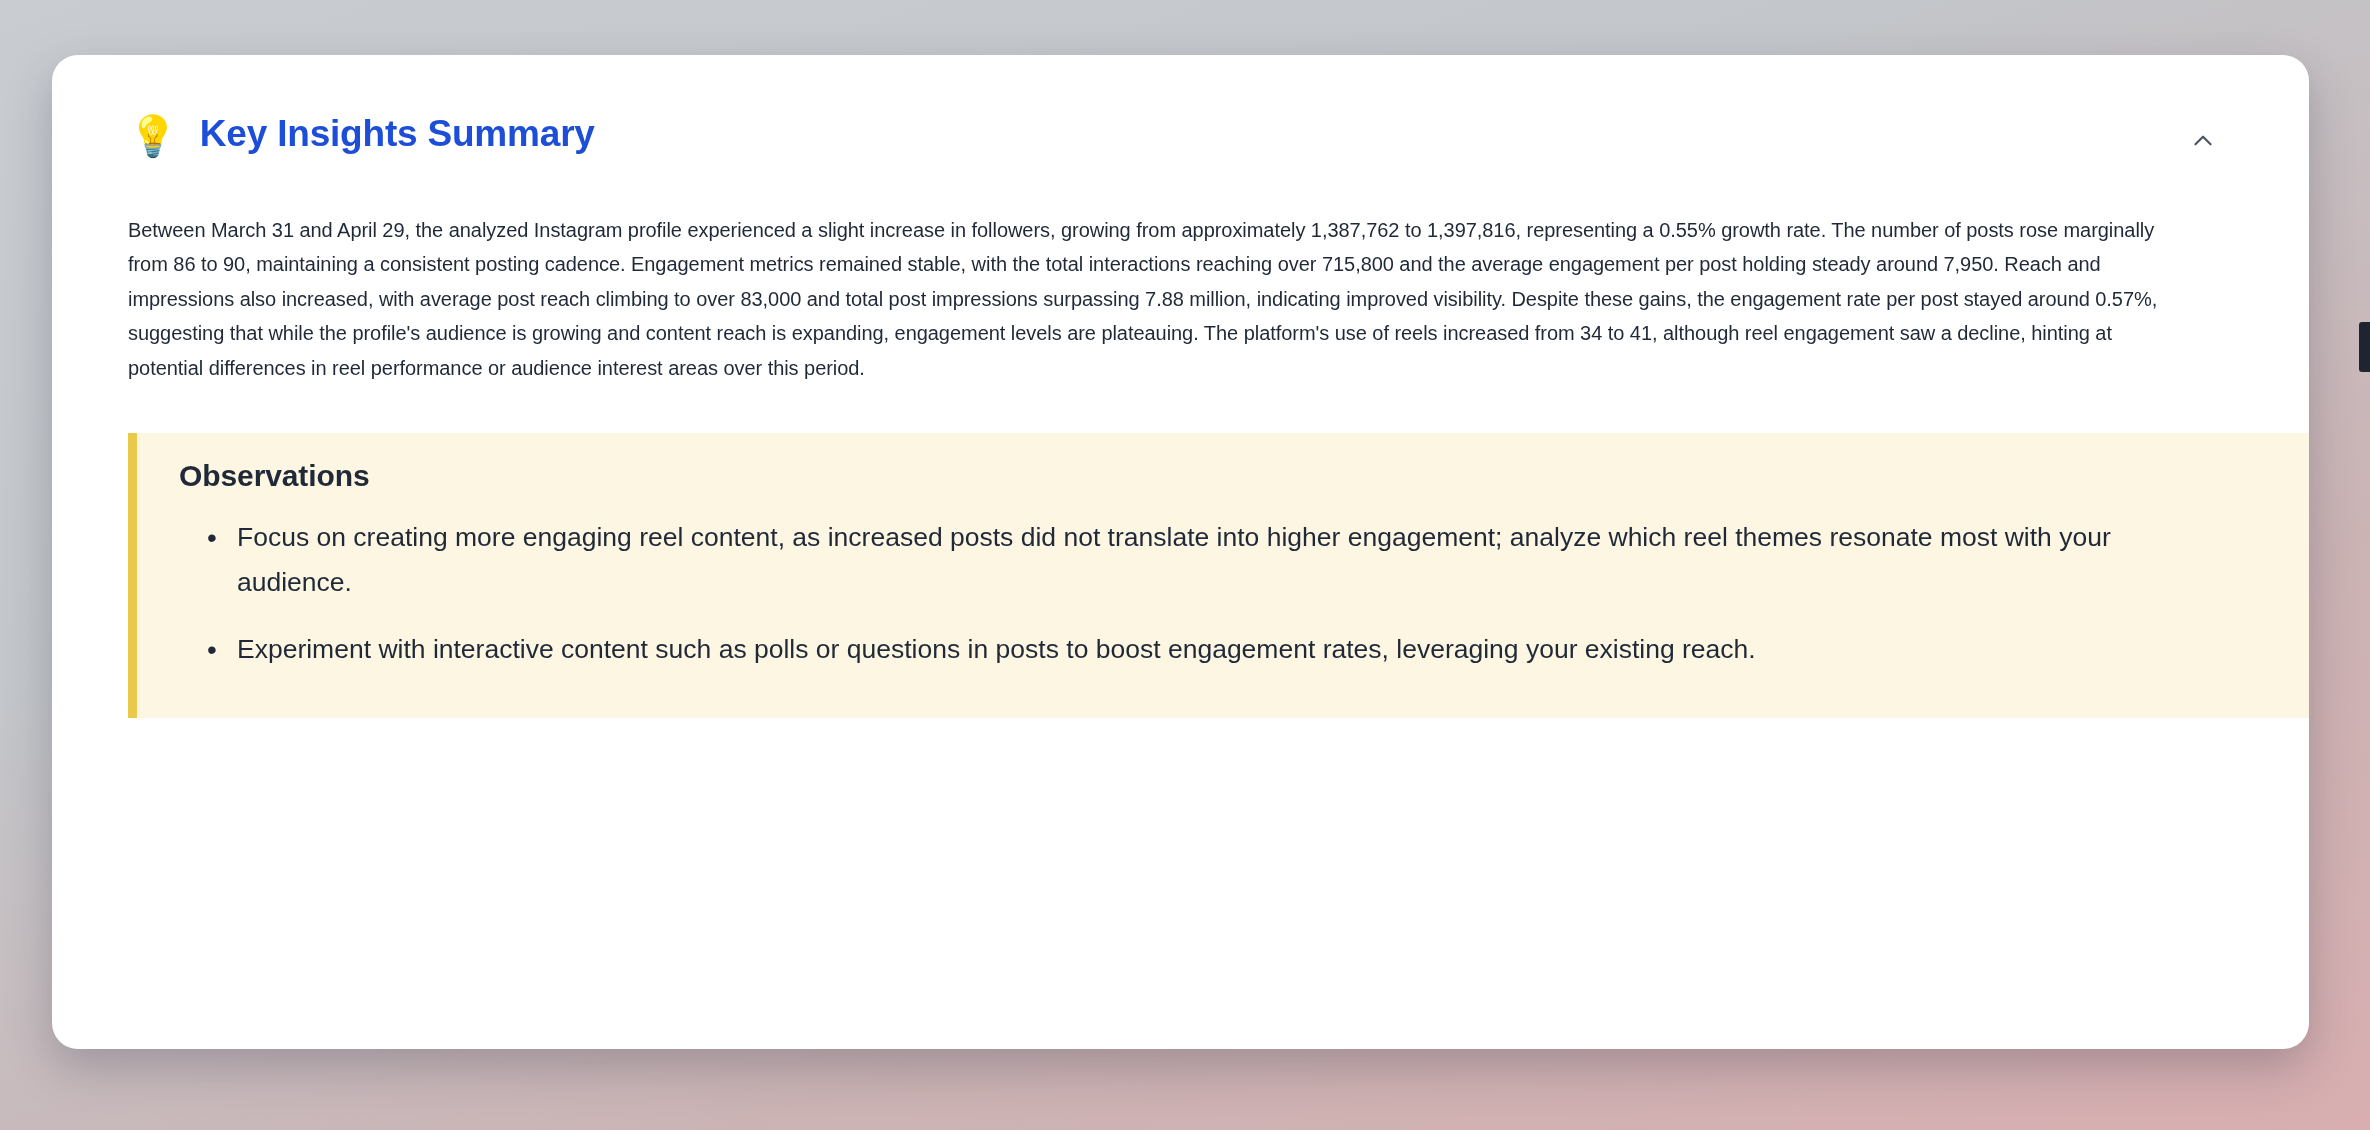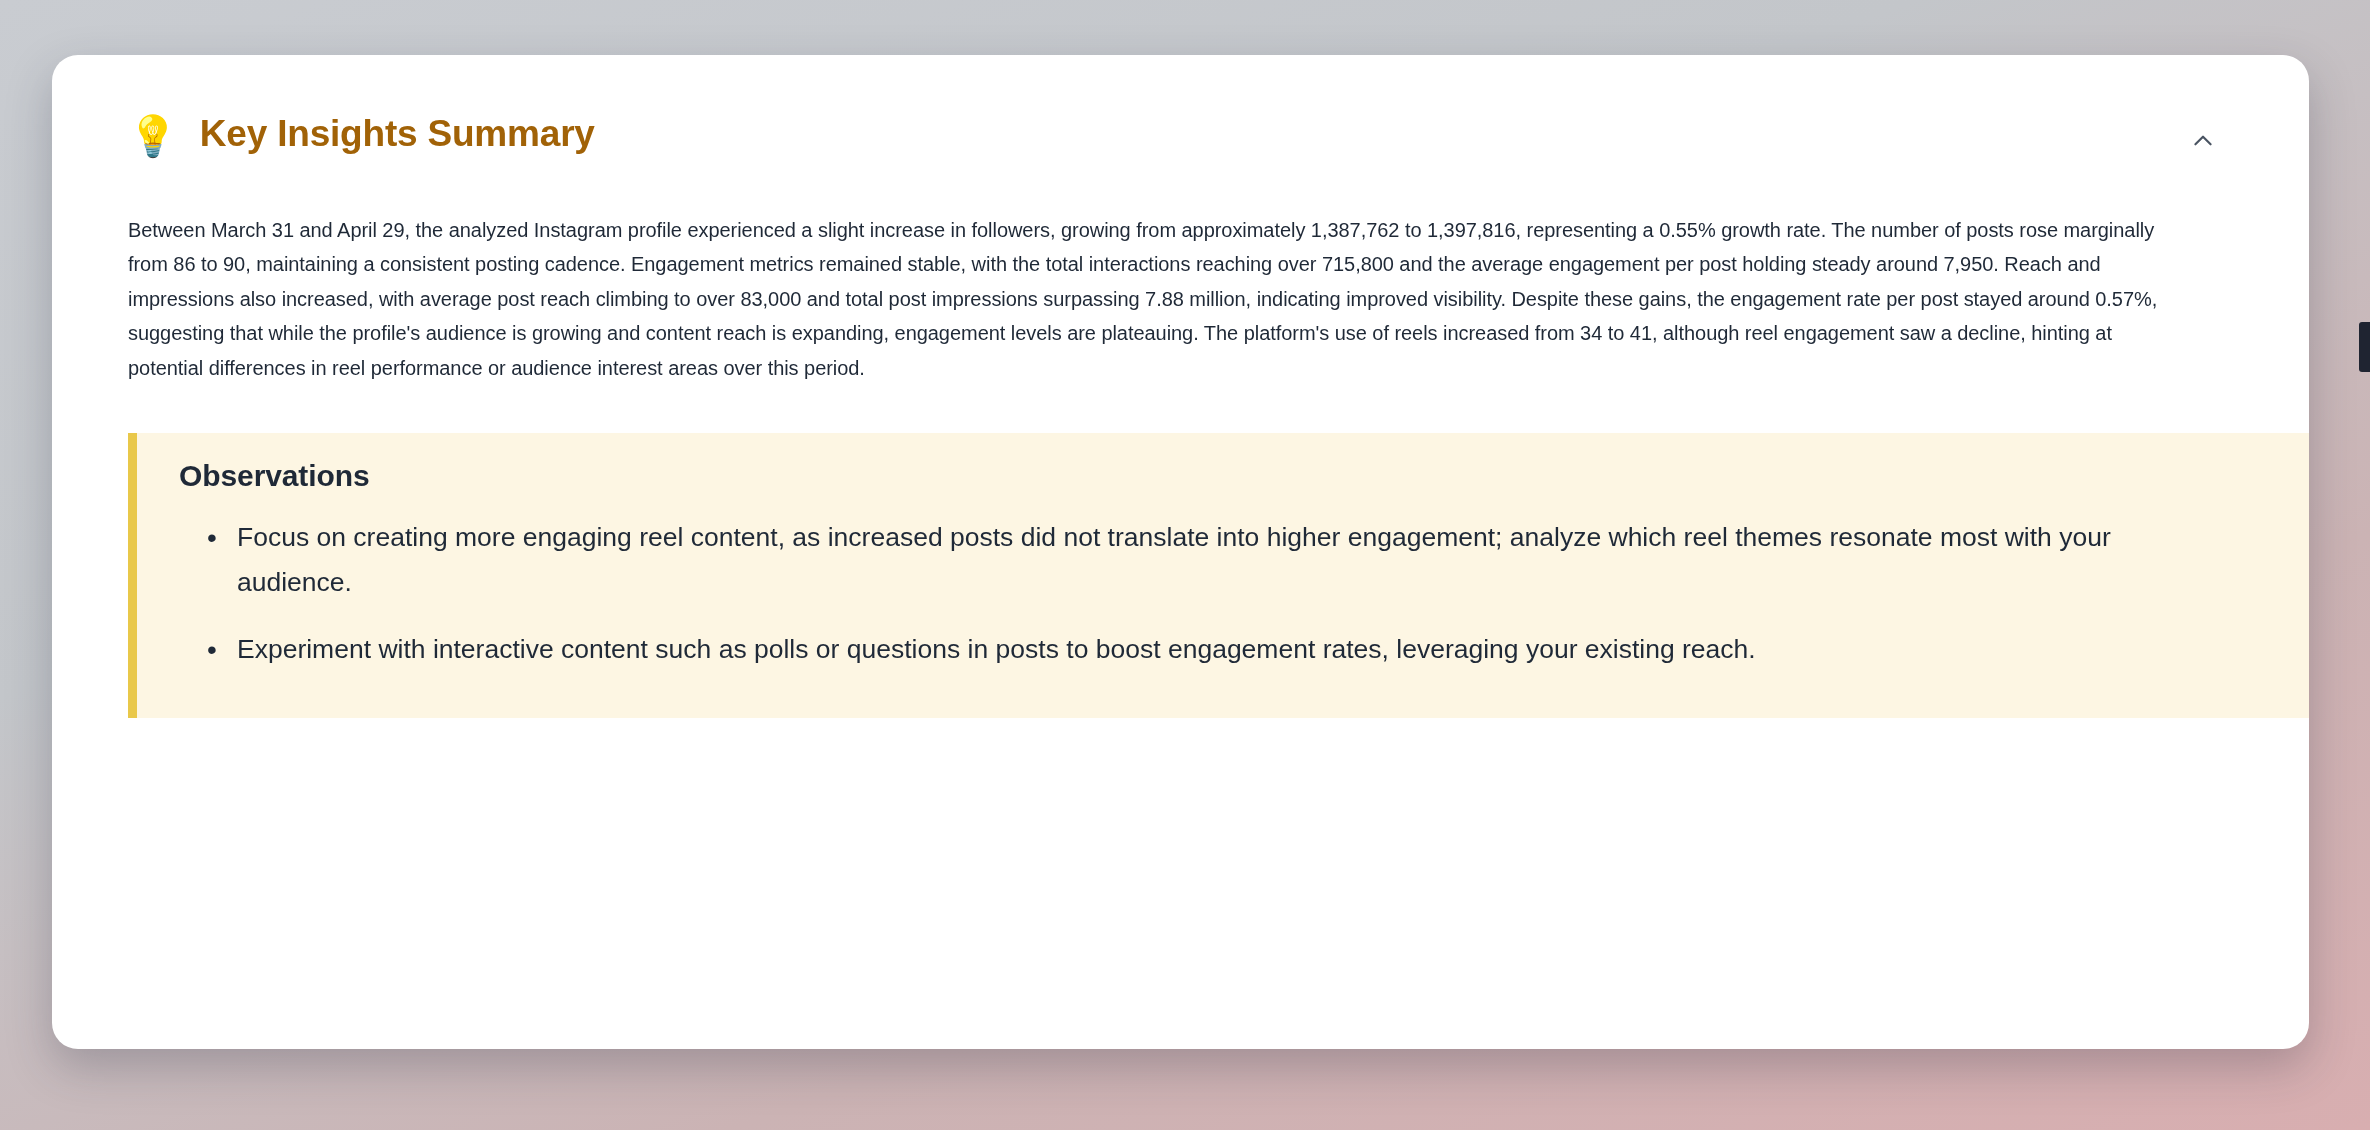--- a/index.html
+++ b/index.html
@@ -46,21 +46,21 @@
   }
   .bulb-icon {
     font-size: 40px;
     line-height: 1;
     display: inline-block;
     transform: translateY(2px);
   }
   .card-title {
     font-size: 37px;
     font-weight: bold;
-    color: #a16207;
+    color: #1d4ed8;
     letter-spacing: -0.2px;
     text-align: right;
   }
   .chevron-btn {
     width: 48px;
     height: 48px;
     display: flex;
     align-items: center;
     justify-content: center;
     cursor: pointer;

